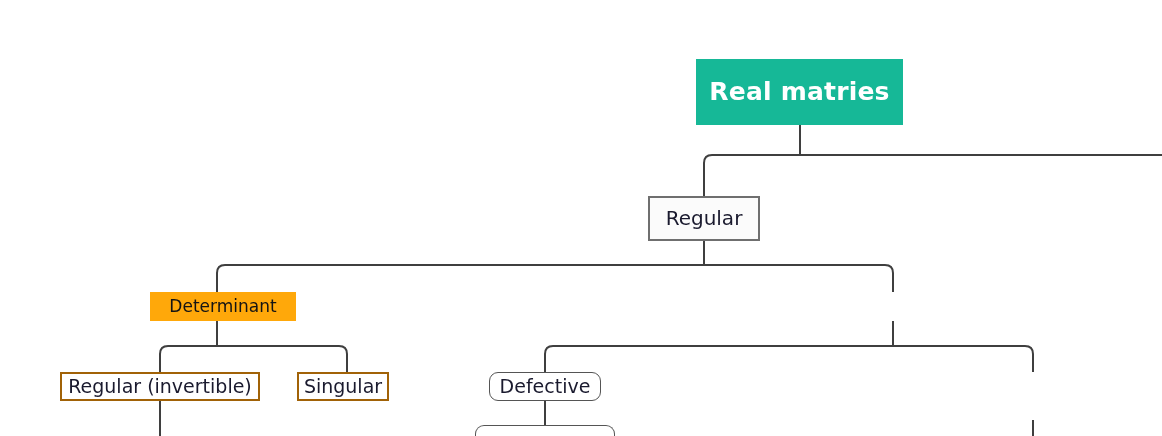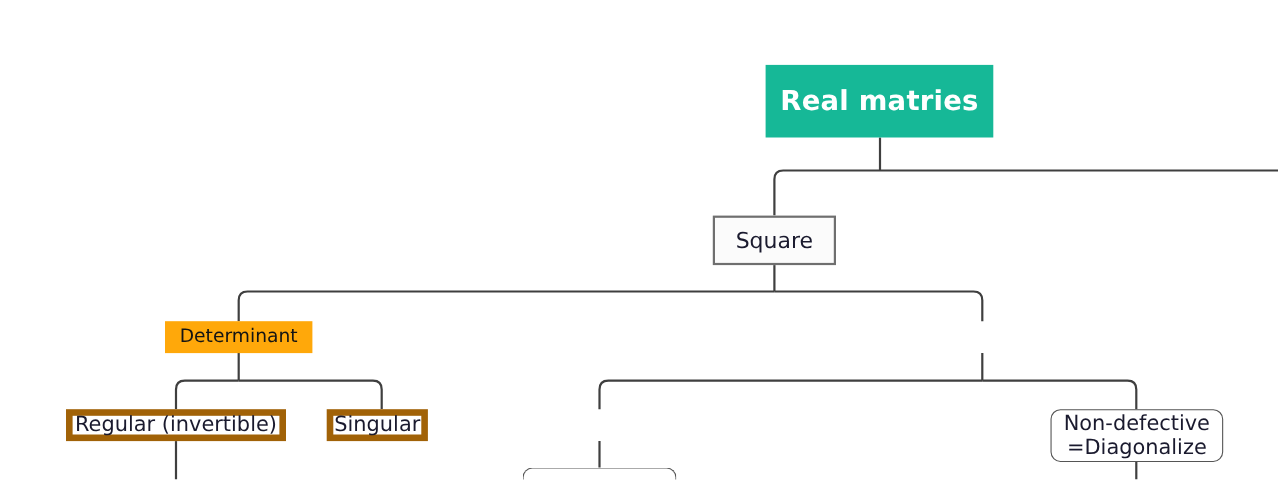--- a/index.html
+++ b/index.html
@@ -71,21 +71,21 @@
   }
 
   .node-highlight.small {
     font-size: 16px;
   }
 
   
   .node-plain {
     background: #ffffff;
     color: #1a1a2e;
-    border: 6px solid #a16207;
+    border: 2px solid #a16207;
     font-size: 19px;
   }
 
   
   .node-rounded {
     background: #ffffff;
     color: #1a1a2e;
     border: 1px solid #555555;
     border-radius: 9px;
     font-size: 19px;
@@ -133,38 +133,37 @@
 
       <path d="M 1033 420 L 1033 436"></path>
     </g>
   </svg>
 
   <div class="node node-root" style="left:696px; top:59px; width:207px; height:66px;">
     <span>Real matries</span>
   </div>
 
   <div class="node node-boxed" style="left:648px; top:196px; width:112px; height:45px;">
-    <span>Square</span>
+    <span>Regular</span>
   </div>
 
-  <div class="node node-highlight" style="left:150px; top:292px; width:134px; height:29px;">
+  <div class="node node-highlight" style="left:150px; top:292px; width:146px; height:29px;">
     <span>Determinant</span>
   </div>
 
 
   <div class="node node-plain" style="left:60px; top:372px; width:200px; height:29px;">
     <span>Regular (invertible)</span>
   </div>
 
   <div class="node node-plain" style="left:297px; top:372px; width:92px; height:29px;">
     <span>Singular</span>
   </div>
 
+  <div class="node node-rounded" style="left:489px; top:372px; width:112px; height:29px;">
+    <span>Defective</span>
+  </div>
 
-  <div class="node node-rounded two-line" style="left:955px; top:372px; width:157px; height:48px; flex-direction:column;">
-    <span>Non-defective</span>
-    <span>=Diagonalize</span>
-  </div>
 
   <div class="node node-rounded clipped-bottom" style="left:475px; top:425px; width:140px; height:24px; border-radius:9px 9px 0 0;">
   </div>
 
 </div>
 
 </body></html>

